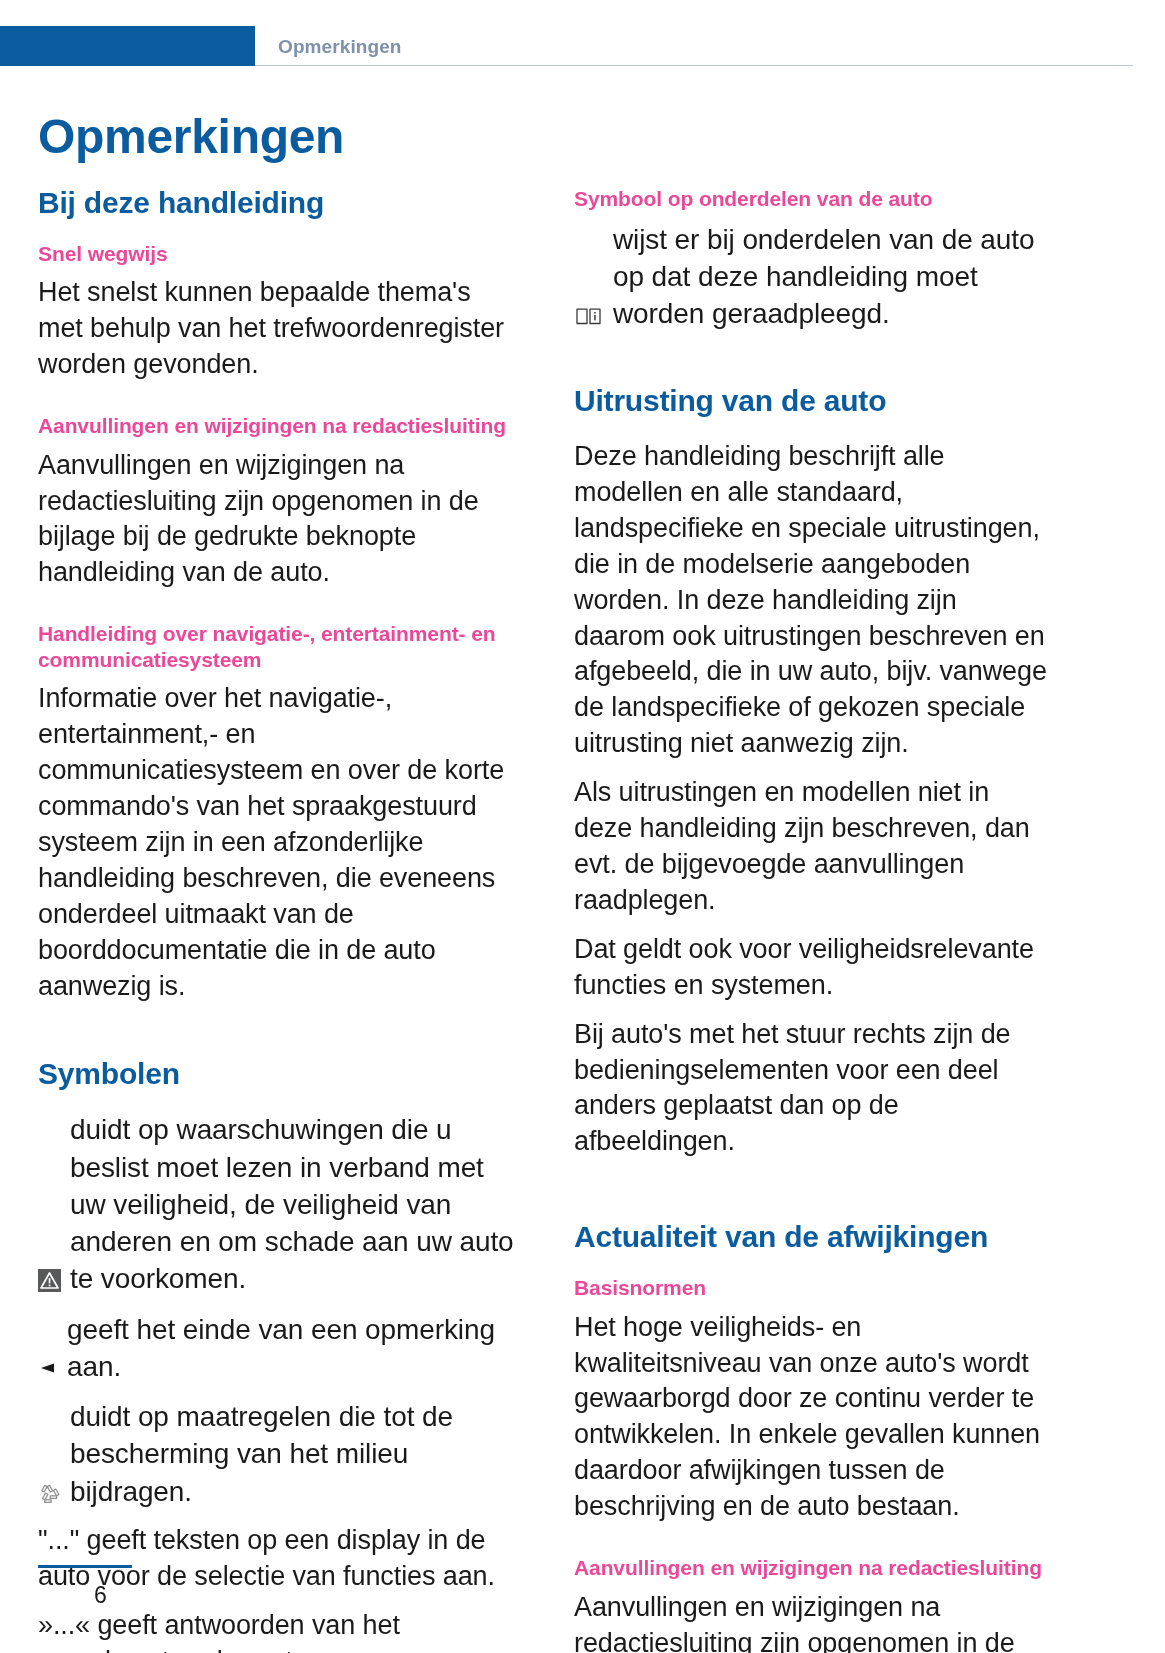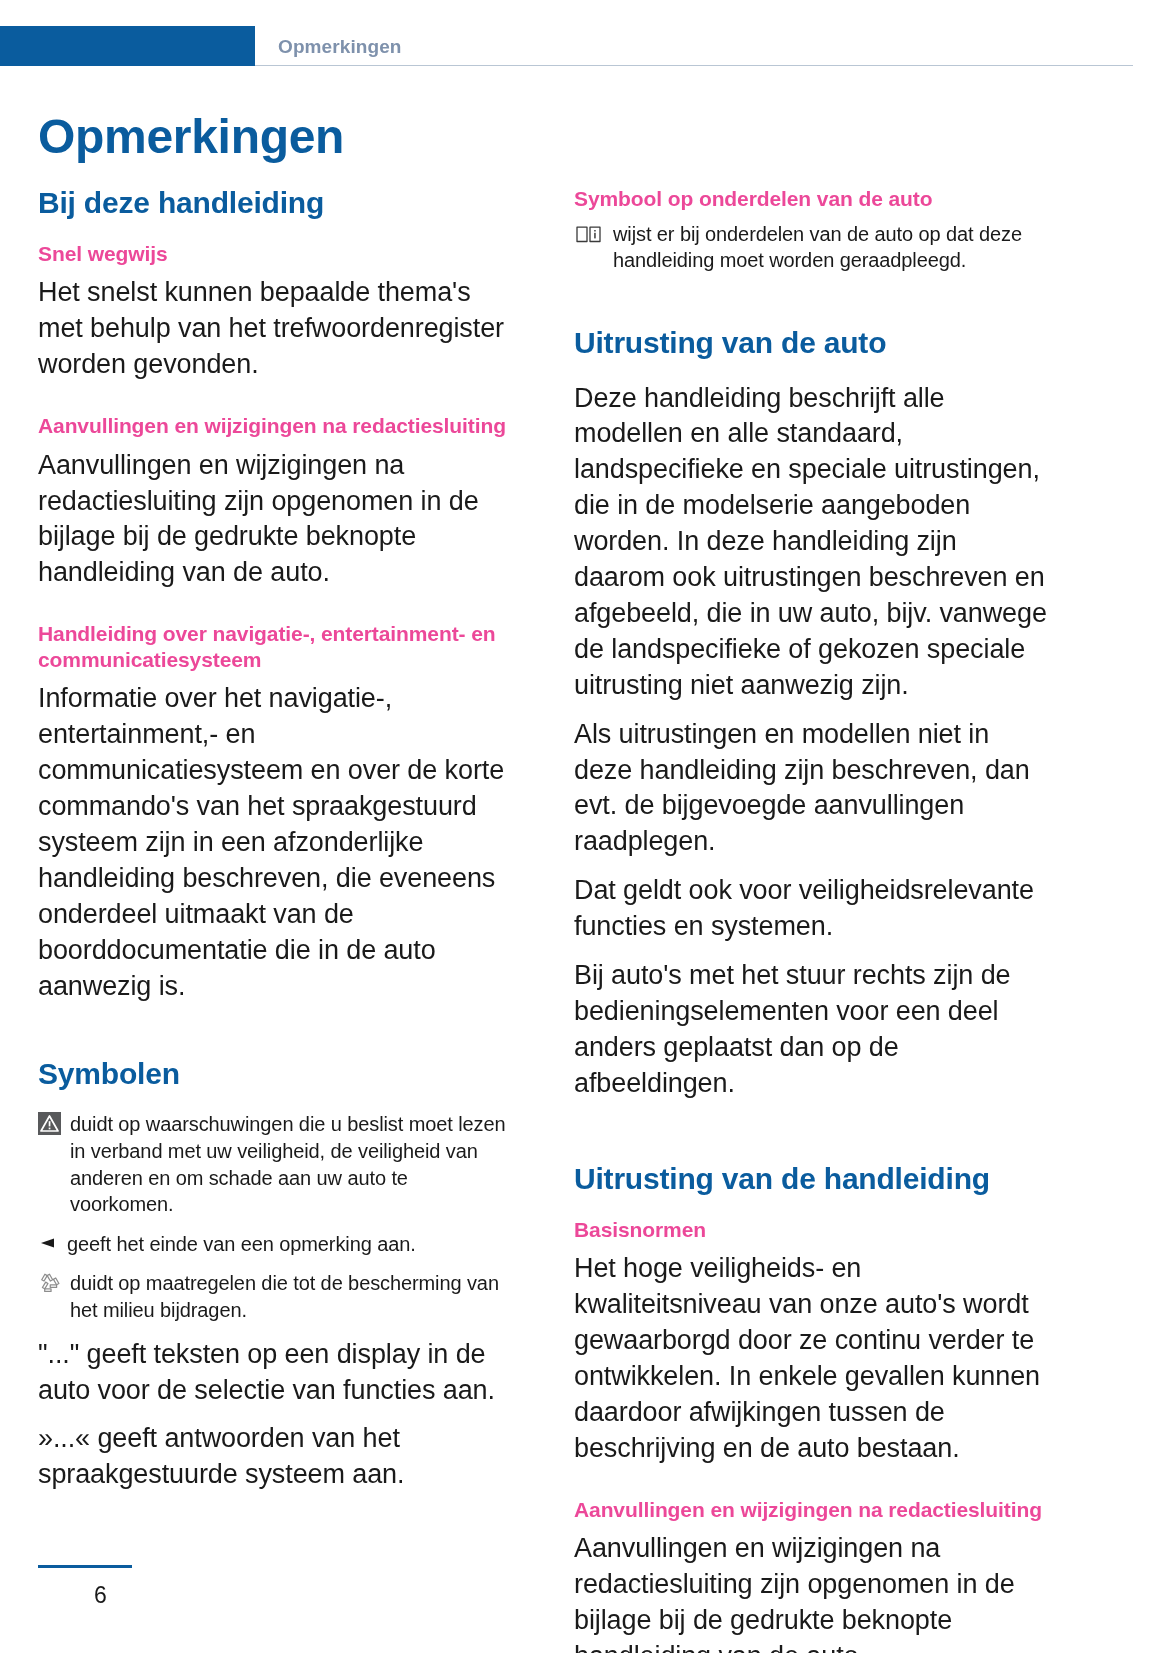--- a/index.html
+++ b/index.html
@@ -100,22 +100,22 @@
     color: #1a1a1a;
     letter-spacing: -0.1px;
   }
   p.body:last-child {
     margin-bottom: 0;
   }
 
   
   .symrow {
     display: flex;
-    align-items: flex-start;
-    font-size: 20px;
+    align-items: flex-end;
+    font-size: 28px;
     line-height: 1.33;
     margin: 0 0 13px 0;
     letter-spacing: -0.1px;
   }
   .symrow .glyph {
     flex: 0 0 auto;
     margin-right: 9px;
     line-height: 1.33;
   }
   .symrow .txt {
@@ -277,21 +277,21 @@
       </span>
       <span class="txt">wijst er bij onderdelen van de auto op dat deze handleiding moet worden geraadpleegd.</span>
     </div>
 
     <h2 class="sec" style="margin-top:52px;">Uitrusting van de auto</h2>
     <p class="body">Deze handleiding beschrijft alle modellen en alle standaard, landspecifieke en speciale uitrustingen, die in de modelserie aangeboden worden. In deze handleiding zijn daarom ook uitrustingen beschreven en afgebeeld, die in uw auto, bijv. vanwege de landspecifieke of gekozen speciale uitrusting niet aanwezig zijn.</p>
     <p class="body">Als uitrustingen en modellen niet in deze handleiding zijn beschreven, dan evt. de bijgevoegde aanvullingen raadplegen.</p>
     <p class="body">Dat geldt ook voor veiligheidsrelevante functies en systemen.</p>
     <p class="body">Bij auto's met het stuur rechts zijn de bedieningselementen voor een deel anders geplaatst dan op de afbeeldingen.</p>
 
-    <h2 class="sec" style="margin-top:60px;">Uitrusting van de handleiding</h2>
+    <h2 class="sec" style="margin-top:60px;">Actualiteit van de afwijkingen</h2>
 
     <h3 class="sub">Basisnormen</h3>
     <p class="body">Het hoge veiligheids- en kwaliteitsniveau van onze auto's wordt gewaarborgd door ze continu verder te ontwikkelen. In enkele gevallen kunnen daardoor afwijkingen tussen de beschrijving en de auto bestaan.</p>
 
     <h3 class="sub gap">Aanvullingen en wijzigingen na redactiesluiting</h3>
     <p class="body">Aanvullingen en wijzigingen na redactiesluiting zijn opgenomen in de bijlage bij de gedrukte beknopte handleiding van de auto.</p>
 
   </div>
 </div>
 

